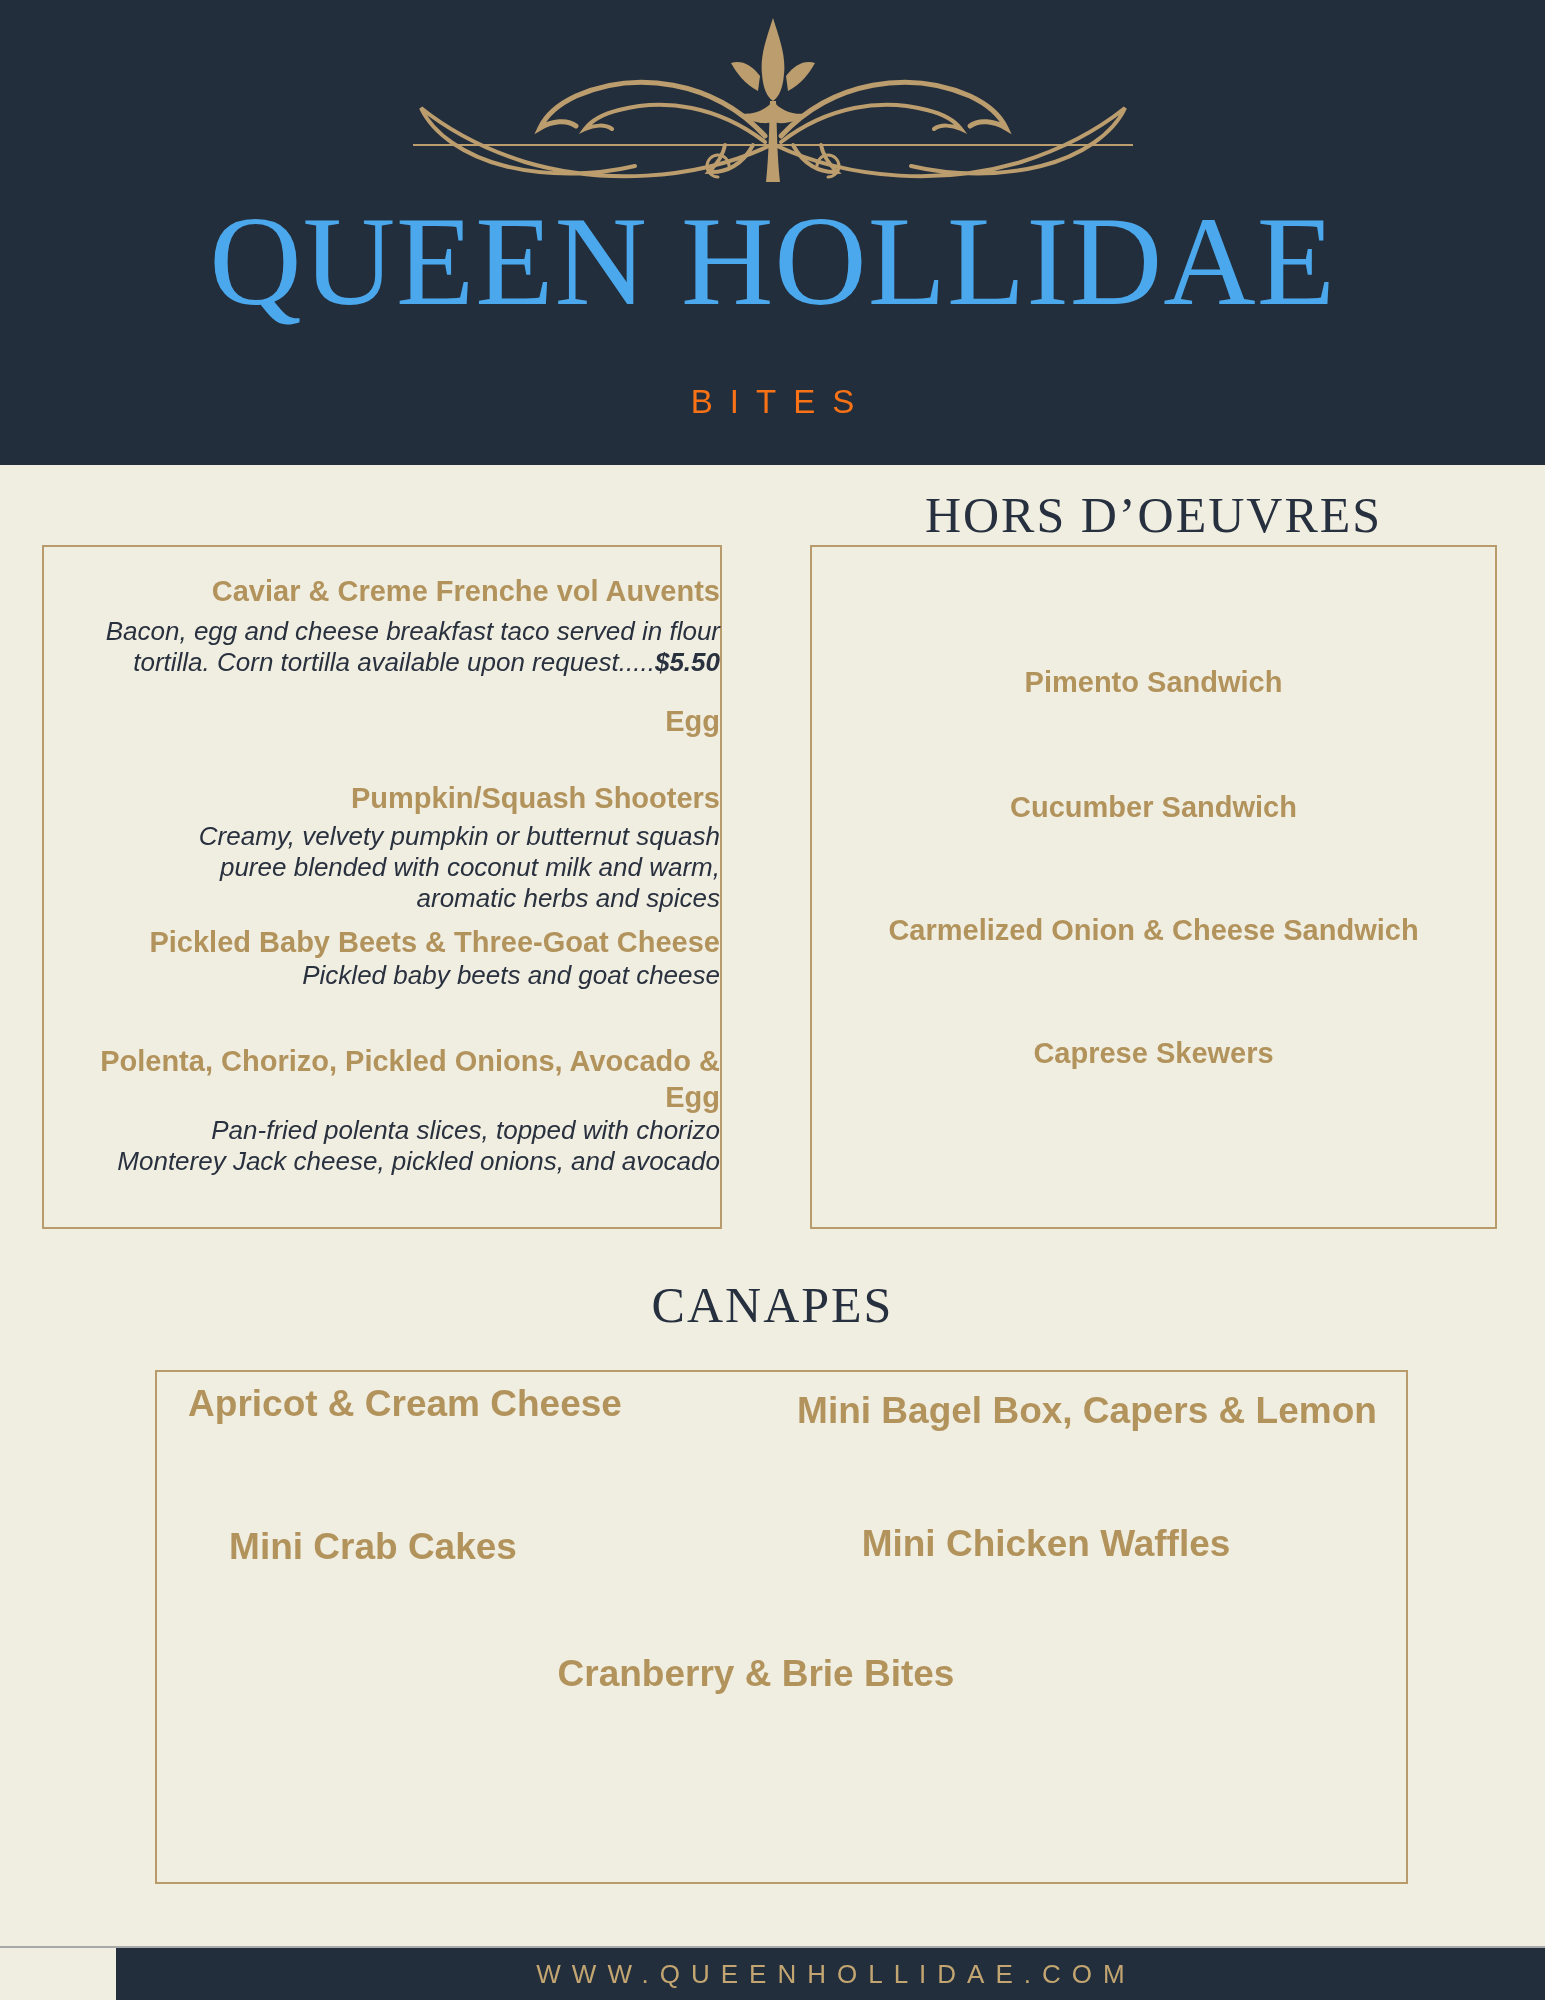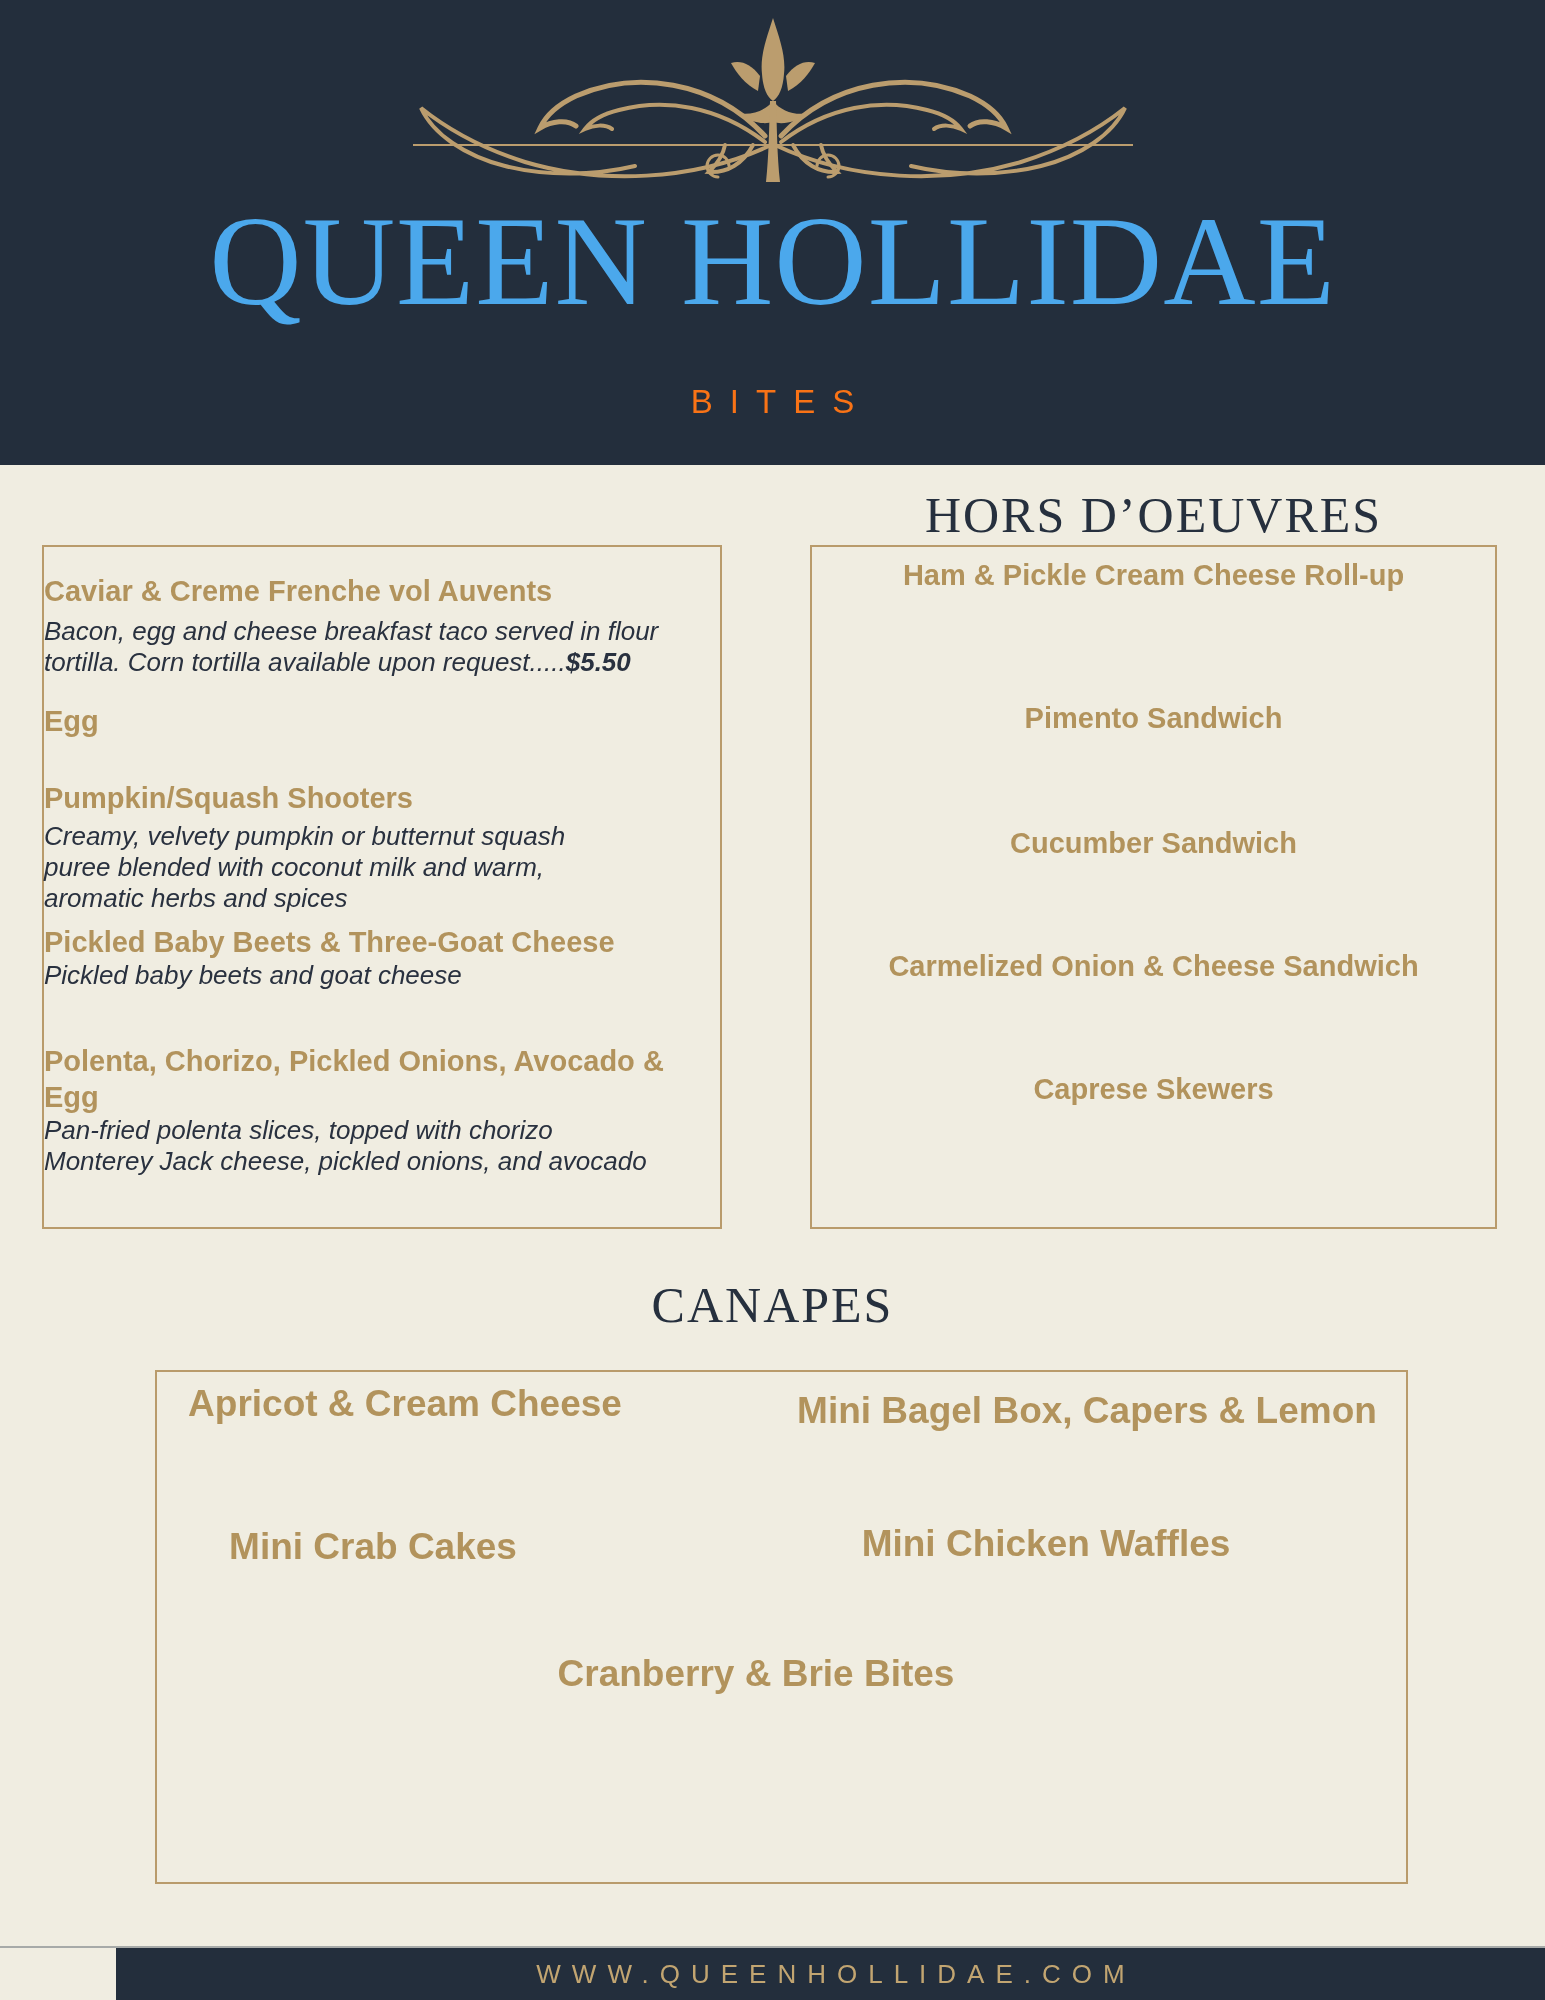--- a/index.html
+++ b/index.html
@@ -27,21 +27,21 @@
     position:absolute;text-align:center;
     font-family:"Liberation Serif","DejaVu Serif",serif;
     font-size:50px;line-height:54px;color:#26303E;letter-spacing:2px;
     white-space:nowrap;
   }
   .title-amuse{left:42px;width:680px;top:488px;}
   .title-hors{left:810px;width:687px;top:488px;}
   .title-canapes{left:146px;width:1253px;top:1278px;}
   
   .panel{position:absolute;border:2px solid #B99B6B;box-sizing:border-box;}
-  .panel-amuse{left:42px;top:545px;width:680px;height:684px;text-align:left;padding-top:26px;}
+  .panel-amuse{left:42px;top:545px;width:680px;height:684px;text-align:right;padding-top:26px;}
   .panel-hors{left:810px;top:545px;width:687px;height:684px;text-align:center;padding-top:10px;}
   .panel-canapes{left:155px;top:1370px;width:1253px;height:514px;}
   .item-name{
     font-size:29px;line-height:36px;font-weight:bold;color:#B2935C;margin:0;
   }
   .item-desc{
     font-size:26px;line-height:31px;font-style:italic;color:#29313F;margin:0;
   }
   .item-desc strong{font-weight:bold;}
   .m-desc1{margin-top:7px;}
@@ -118,21 +118,20 @@
     <p class="item-name m-pickled">Pickled Baby Beets &amp; Three-Goat Cheese</p>
     <p class="item-desc">Pickled baby beets and goat cheese</p>
     <p class="item-name m-polenta">Polenta, Chorizo, Pickled Onions, Avocado &amp; Egg</p>
     <p class="item-desc">
       <span>Pan-fried polenta slices, topped with chorizo</span><br>
       <span>Monterey Jack cheese, pickled onions, and avocado</span>
     </p>
   </div>
 
   <div class="panel panel-hors">
-    <p class="item-name">Ham &amp; Pickle Cream Cheese Roll-up</p>
     <p class="item-name hors-item-2">Pimento Sandwich</p>
     <p class="item-name hors-item-3">Cucumber Sandwich</p>
     <p class="item-name hors-item-4">Carmelized Onion &amp; Cheese Sandwich</p>
     <p class="item-name hors-item-5">Caprese Skewers</p>
   </div>
 
   <div class="section-title title-canapes">CANAPES</div>
 
   <div class="panel panel-canapes">
     <span class="canape canape-1">Apricot &amp; Cream Cheese</span>

